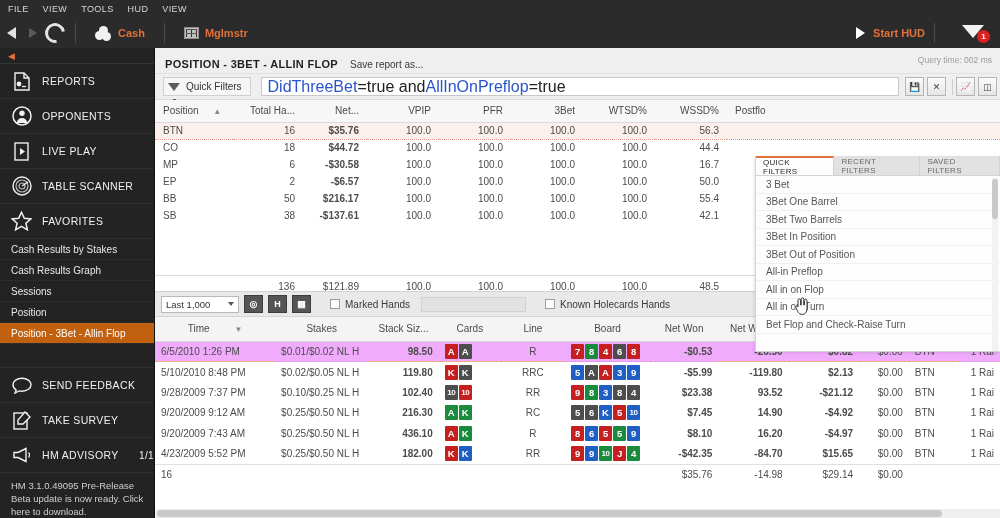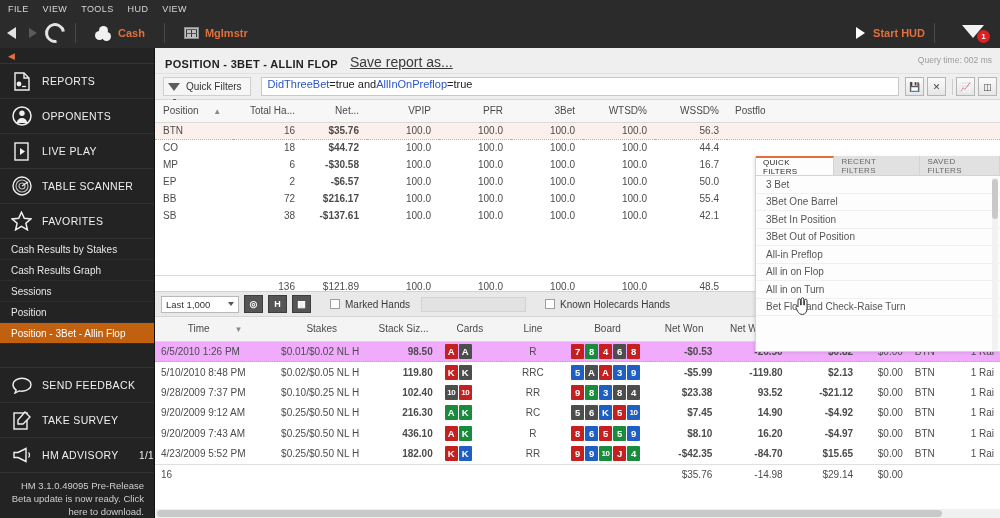--- a/index.html
+++ b/index.html
@@ -57,40 +57,40 @@
   
   .sidebar { width: 155px; flex: 0 0 155px; background:#232323; display:flex; flex-direction:column; border-right:1px solid #111; }
   .sb-collapse { height:16px; display:flex; align-items:center; padding-left:8px; color:#e2703a; font-size:9px; border-bottom:1px solid #343434;}
   .sb-item { height:35px; display:flex; align-items:center; gap:10px; padding-left:11px;
              border-bottom:1px solid #303030; color:#f0f0f0; font-size:10.5px; letter-spacing:.35px; }
   .sb-ico { width:21px; height:21px; flex:0 0 21px; display:flex; align-items:center; justify-content:center; }
   .sb-sub { height:21px; display:flex; align-items:center; padding-left:11px; color:#e8e8e8; font-size:10px;
             border-bottom:1px solid #2c2c2c; }
   .sb-sub.active { background:#c1600f; color:#fff; }
   .sb-gap { flex:1 1 auto; border-bottom:1px solid #303030; }
-  .sb-advisory { padding:6px 10px 0 11px; color:#cfcfcf; font-size:9.5px; line-height:13px;text-align:right; }
+  .sb-advisory { padding:6px 10px 0 11px; color:#cfcfcf; font-size:9.5px; line-height:13px; }
   .hm-count { margin-left:auto; font-size:10px; color:#f0f0f0; }
 
   svg { display:block; }
 
   
   .main { flex:1 1 auto; background:#ffffff; display:flex; flex-direction:column; min-width:0; position:relative; }
 
   .rpt-head { height:26px; background:#efefef; display:flex; align-items:flex-end; padding:0 10px 3px 10px; gap:12px; border-bottom:1px solid #e2e2e2; position:relative;}
   .rpt-title { font-size:11px; font-weight:bold; color:#1f1f1f; letter-spacing:.3px; }
-  .rpt-save { font-size:14px; color:#3a3a3a; text-decoration:underline; }
+  .rpt-save { font-size:10px; color:#3a3a3a; }
   .query-time { position:absolute; right:8px; top:7px; font-size:8.5px; color:#9b9b9b; }
 
   .filterbar { height:26px; background:#efefef; display:flex; align-items:center; padding-left:8px; gap:0; border-bottom:1px solid #d9d9d9; }
   .qf-btn { display:flex; align-items:center; gap:6px; background:#f6f6f6; border:1px solid #cfcfcf; height:19px; padding:0 8px 0 4px; }
   .qf-funnel { width:0;height:0;border-left:6px solid transparent;border-right:6px solid transparent;border-top:8px solid #5c5c5c; position:relative;}
   .qf-funnel::after{content:"";position:absolute;left:-1.5px;top:8px;width:3px;height:3px;background:#5c5c5c;}
   .qf-label { font-size:10px; color:#333; }
   .filter-input { flex:1 1 auto; margin-left:10px; height:19px; background:#fff; border:1px solid #c8c8c8;
-                  display:flex; align-items:flex-start; padding:0 6px; font-size:11px; color:#222; gap:0; margin-right:6px; }
+                  display:flex; align-items:flex-start; padding:0 6px; font-size:16px; color:#222; gap:0; margin-right:6px; }
   .tok-blue { color:#2a54c8; }
   .mini-btn { width:19px;height:19px; border:1px solid #b5b5b5; background:linear-gradient(#fbfbfb,#e6e6e6);
               display:flex;align-items:center;justify-content:center;margin-right:3px; font-size:9px; color:#444;}
   .mini-sep { width:1px;height:16px;background:#cdcdcd;margin:0 3px; }
 
   
   .stats-wrap { position:relative; height:192px; flex:0 0 192px; background:#fff; border-bottom:1px solid #d2d2d2; }
   table { border-collapse: collapse; width:100%; font-size:10px; }
   .stats th { background:#f7f7f7; color:#4a4a4a; font-weight:normal; font-size:10px;
               height:22px; border-bottom:1px solid #dadada; padding:0 8px; white-space:nowrap; }
@@ -388,21 +388,21 @@
                 <td class="ta-r pos-neg">-$6.57</td>
                 <td class="ta-r">100.0</td>
                 <td class="ta-r">100.0</td>
                 <td class="ta-r">100.0</td>
                 <td class="ta-r">100.0</td>
                 <td class="ta-r">50.0</td>
                 <td></td>
               </tr>
               <tr>
                 <td class="ta-l">BB</td>
-                <td class="ta-r">72</td>
+                <td class="ta-r">50</td>
                 <td class="ta-r pos-pos">$216.17</td>
                 <td class="ta-r">100.0</td>
                 <td class="ta-r">100.0</td>
                 <td class="ta-r">100.0</td>
                 <td class="ta-r">100.0</td>
                 <td class="ta-r">55.4</td>
                 <td></td>
               </tr>
               <tr>
                 <td class="ta-l">SB</td>
@@ -447,20 +447,21 @@
           <div class="qf-list">
             <div class="qf-scroll"></div>
             <div class="qf-thumb"></div>
             <span class="cursor-hand">
               <svg width="15" height="19" viewBox="0 0 15 19">
                   <path d="M4 9V3.2c0-.8.6-1.4 1.3-1.4s1.3.6 1.3 1.4V8h.6V2.2c0-.8.6-1.4 1.3-1.4s1.3.6 1.3 1.4V8h.6V3.5c0-.8.6-1.3 1.3-1.3s1.3.5 1.3 1.3v8.2c0 3.4-1.9 5.7-4.6 5.7-2.3 0-3.6-1-4.7-3L2 11c-.4-.8-.1-1.5.6-1.8.6-.3 1.1 0 1.4.6z" fill="#fff" stroke="#333" stroke-width="1"></path>
                 </svg>
             </span>
           <div class="qf-row">3 Bet</div>
               <div class="qf-row">3Bet One Barrel</div>
+              <div class="qf-row">3Bet Two Barrels</div>
               <div class="qf-row">3Bet In Position</div>
               <div class="qf-row">3Bet Out of Position</div>
               <div class="qf-row">All-in Preflop</div>
               <div class="qf-row">All in on Flop</div>
               <div class="qf-row">All in on Turn</div>
               <div class="qf-row">Bet Flop and Check-Raise Turn</div>
             </div>
         </div>
       </div>
 

